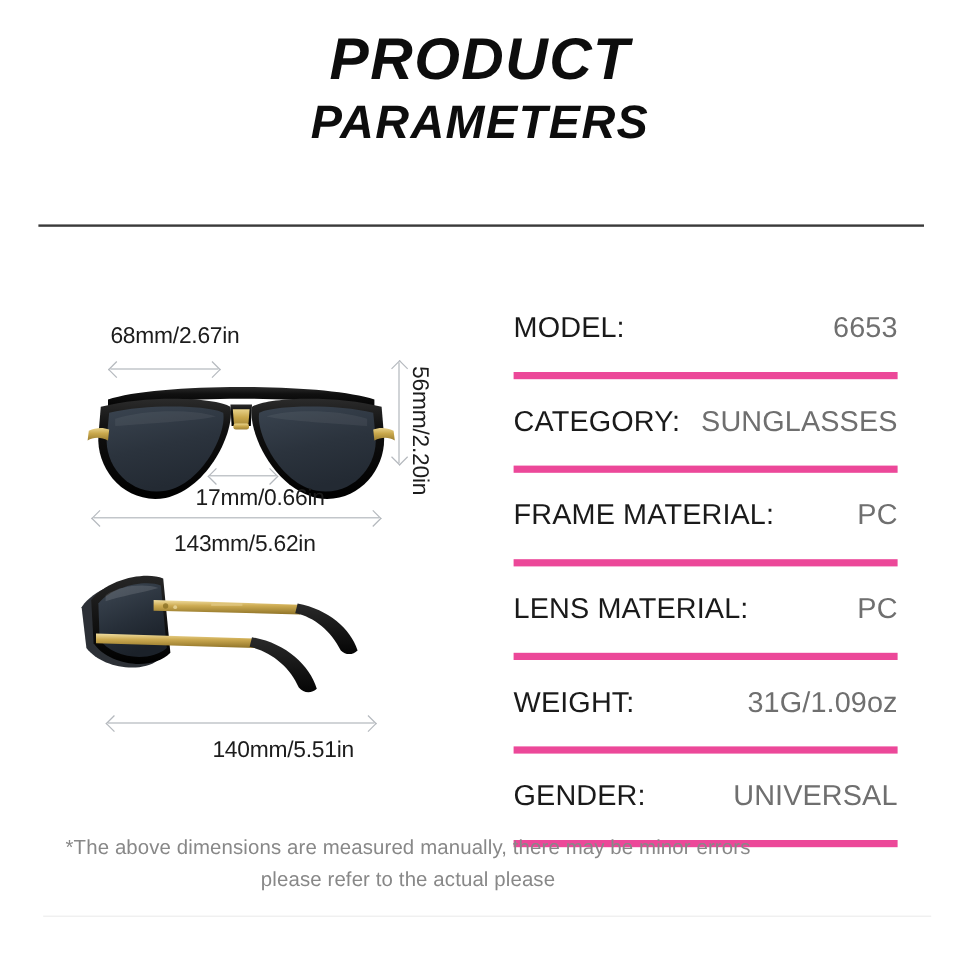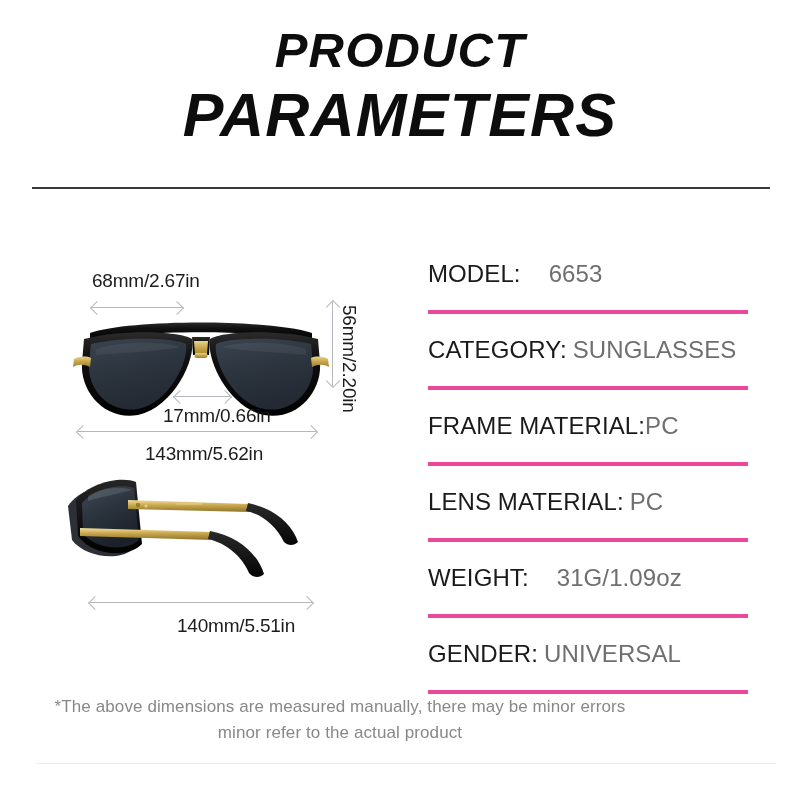--- a/index.html
+++ b/index.html
@@ -27,21 +27,21 @@
   }
   .title-line {
     font-family: "Liberation Sans", sans-serif;
     font-weight: 700;
     font-size: 49px;
     letter-spacing: 1.2px;
     color: #0d0d0d;
     line-height: 1.18;
     white-space: nowrap;
   }
-  .title-line.l2 { font-size: 61px; }
+  .title-line.l2 { font-size: 39px; }
 
   #title-rule {
     position: absolute;
     top: 187px;
     left: 32px;
     width: 738px;
     height: 2px;
     background: #3a3a3a;
   }
 
@@ -121,22 +121,23 @@
     position: absolute;
     left: 428px;
     top: 238px;
     width: 320px;
   }
   .spec-row {
     position: relative;
     height: 72px;
     display: flex;
     align-items: center;
-    border-bottom: 4px solid #ec4899;
+    border-bottom: 6px solid #ec4899;
     white-space: nowrap;
+    justify-content: space-between;
   }
   .spec-label {
     font-size: 24px;
     color: #1a1a1a;
     font-weight: 400;
     letter-spacing: 0.1px;
   }
   .spec-value {
     font-size: 24px;
     color: #6f6f6f;
@@ -343,15 +344,15 @@
   </div>
 
   <div class="spec-row small-gap">
     <span class="spec-label">GENDER:</span>
     <span class="spec-value">UNIVERSAL</span>
   </div>
 </div>
 
 <div id="footer">
   <div class="footer-line">*The above dimensions are measured manually, there may be minor errors</div>
-  <div class="footer-line">minor refer to the actual product</div>
+  <div class="footer-line">please refer to the actual please</div>
 </div>
 <div id="bottom-rule"></div>
 
 </body></html>

